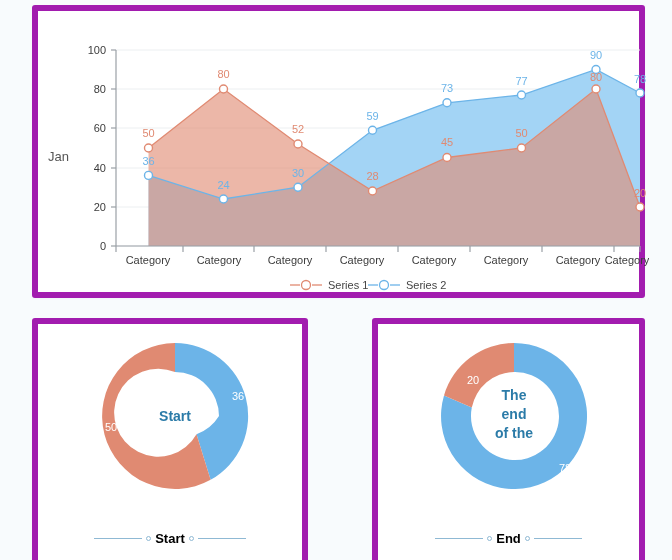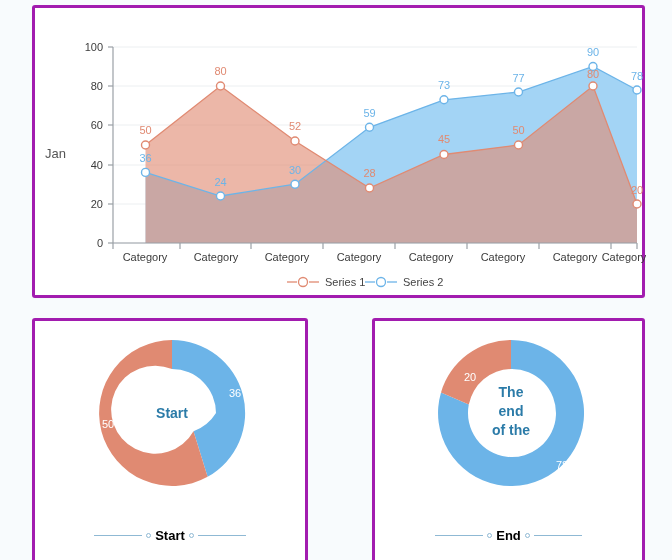--- a/index.html
+++ b/index.html
@@ -8,21 +8,21 @@
     width: 672px; height: 560px;
     background: #f8fbfd;
     font-family: "Liberation Sans", sans-serif;
     overflow: hidden;
   }
   .page { position: relative; width: 672px; height: 560px; background: #f8fbfd; }
 
   .card {
     position: absolute;
     background: #ffffff;
-    border: 3px solid #a21caf;
+    border: 6px solid #a21caf;
     border-radius: 3px;
     box-shadow: 0 1px 2px rgba(120,150,180,0.05);
   }
   #area-card { left: 32px; top: 5px; width: 613px; height: 293px; }
   #donut-card-left { left: 32px; top: 318px; width: 276px; height: 250px; }
   #donut-card-right { left: 372px; top: 318px; width: 273px; height: 250px; }
 
   svg { display: block; }
 
   .axis-label {

